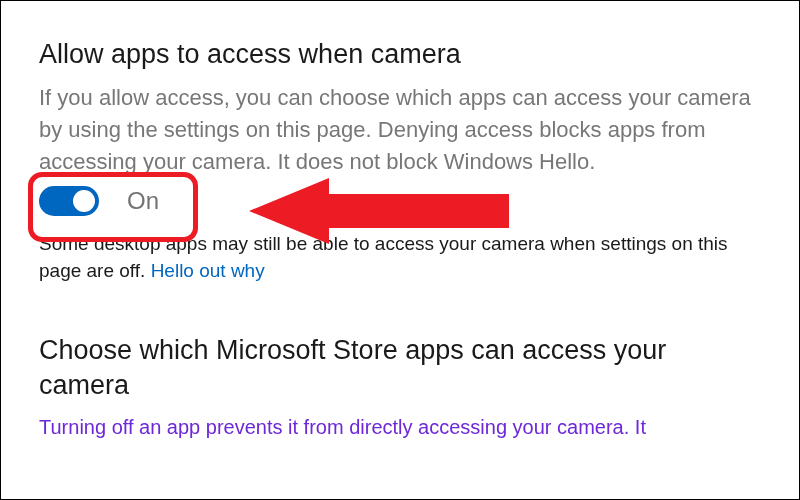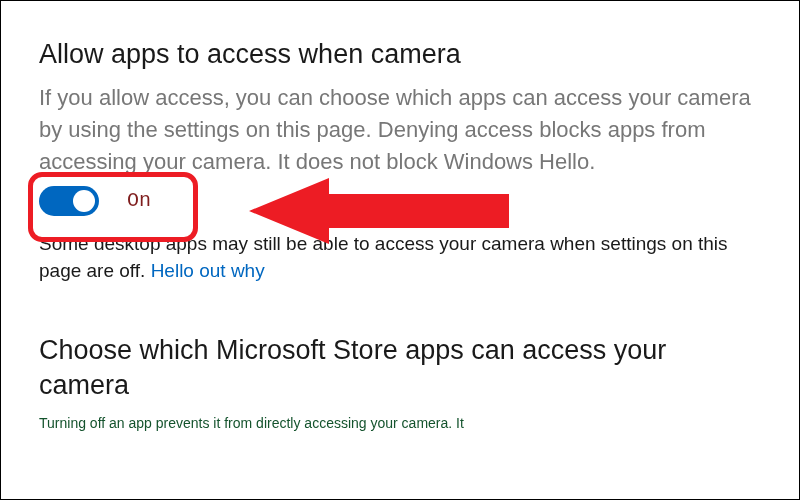--- a/index.html
+++ b/index.html
@@ -58,24 +58,23 @@
     .toggle-knob {
       position: absolute;
       right: 4px;
       top: 4px;
       width: 22px;
       height: 22px;
       background: #fff;
       border-radius: 50%;
     }
     .toggle-label {
-      font-size: 20px;
-      color: #7f1d1d;
+      font-size: 24px;
+      color: #737373;
       margin-left: 28px;
-      font-family: Liberation Mono, monospace;
     }
     .arrow-container {
       position: absolute;
       left: 210px;
       top: -10px;
     }
     .note-text {
       font-size: 19px;
       color: #1a1a1a;
       line-height: 1.45;
@@ -87,22 +86,22 @@
     }
     .second-title {
       font-size: 27px;
       font-weight: 400;
       color: #1a1a1a;
       line-height: 1.3;
       margin-bottom: 10px;
       margin-top: 19px;
     }
     .cutoff-text {
-      font-size: 14px;
-      color: #14532d;
+      font-size: 20px;
+      color: #6d28d9;
       line-height: 1.45;
     }
   </style>
 </head>
 <body>
 
 
 
 <h2 class="section-title">Allow apps to access when camera</h2>
 

